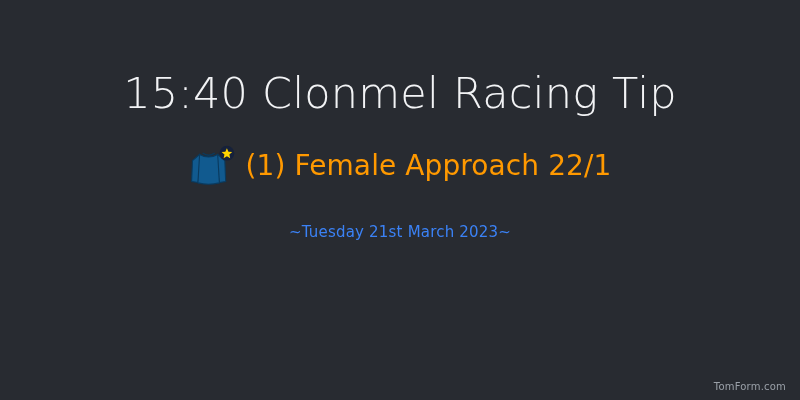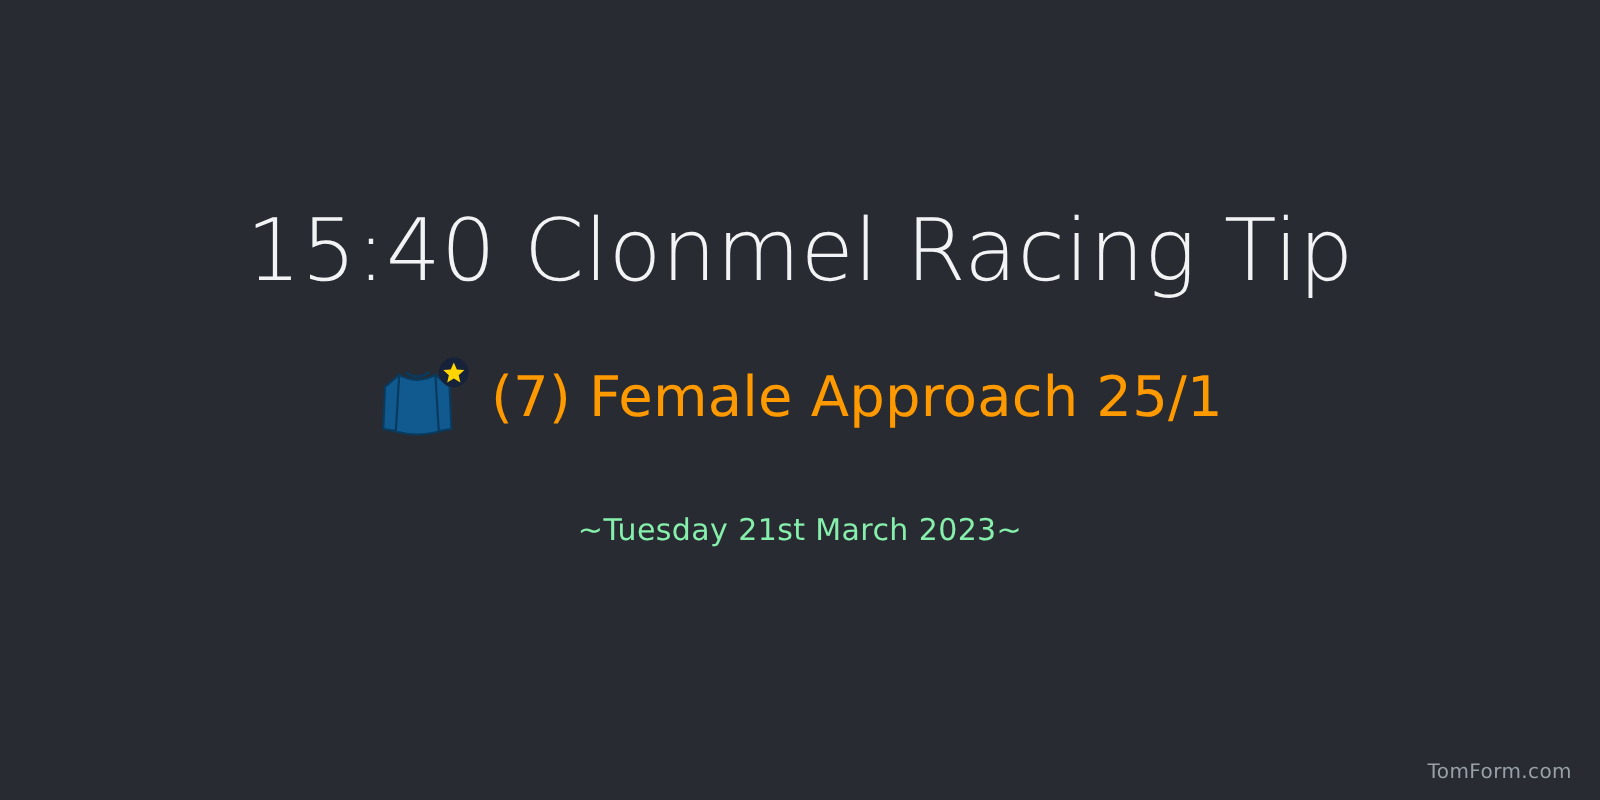--- a/index.html
+++ b/index.html
@@ -17,21 +17,21 @@
   .card {
     width: 800px;
     height: 400px;
     box-sizing: border-box;
     display: flex;
     flex-direction: column;
     align-items: center;
     position: relative;
   }
   .title {
-    margin-top: 104px;
+    margin-top: 71px;
     font-size: 43px;
     font-weight: 300;
     color: #f2f3f5;
     letter-spacing: 0.2px;
     line-height: 1.05;
     text-align: center;
     white-space: nowrap;
   }
   .tip-row {
     margin-top: 28px;
@@ -51,21 +51,21 @@
     font-size: 28px;
     font-weight: 400;
     color: #ff9900;
     letter-spacing: 0.1px;
     line-height: 1;
   }
   .date-line {
     margin-top: 35px;
     font-size: 15px;
     font-weight: 400;
-    color: #86efac;
+    color: #3b82f6;
     letter-spacing: 0.2px;
     text-align: center;
   }
   .footer {
     position: absolute;
     right: 14px;
     bottom: 8px;
     font-size: 10px;
     color: #9aa0a8;
     letter-spacing: 0.2px;
@@ -90,20 +90,20 @@
         <path d="M10.6 10.4 Q19.6 15.4 28.7 10.4 L30.4 38.9 Q19.6 41.6 8.9 38.9 Z" fill="#115a8f" stroke="#0a3a5e" stroke-width="1.1"></path>
 
         <path d="M13.6 9.0 Q19.6 13.6 25.7 9.0" fill="none" stroke="#0a3a5e" stroke-width="1.4"></path>
 
         <circle cx="37.9" cy="9.2" r="7.4" fill="#16213a"></circle>
 
         <path d="M37.9 4.2 L39.45 7.7 L43.2 8.05 L40.35 10.6 L41.2 14.25 L37.9 12.3 L34.6 14.25 L35.45 10.6 L32.6 8.05 L36.35 7.7 Z" fill="#ffd400"></path>
       </svg>
     </span>
 
-    <span class="tip-text">(7) Female Approach 25/1</span>
+    <span class="tip-text">(1) Female Approach 22/1</span>
   </div>
 
   <div class="date-line">~Tuesday 21st March 2023~</div>
 
   <div class="footer">TomForm.com</div>
 
 </div>
 
 </body></html>

